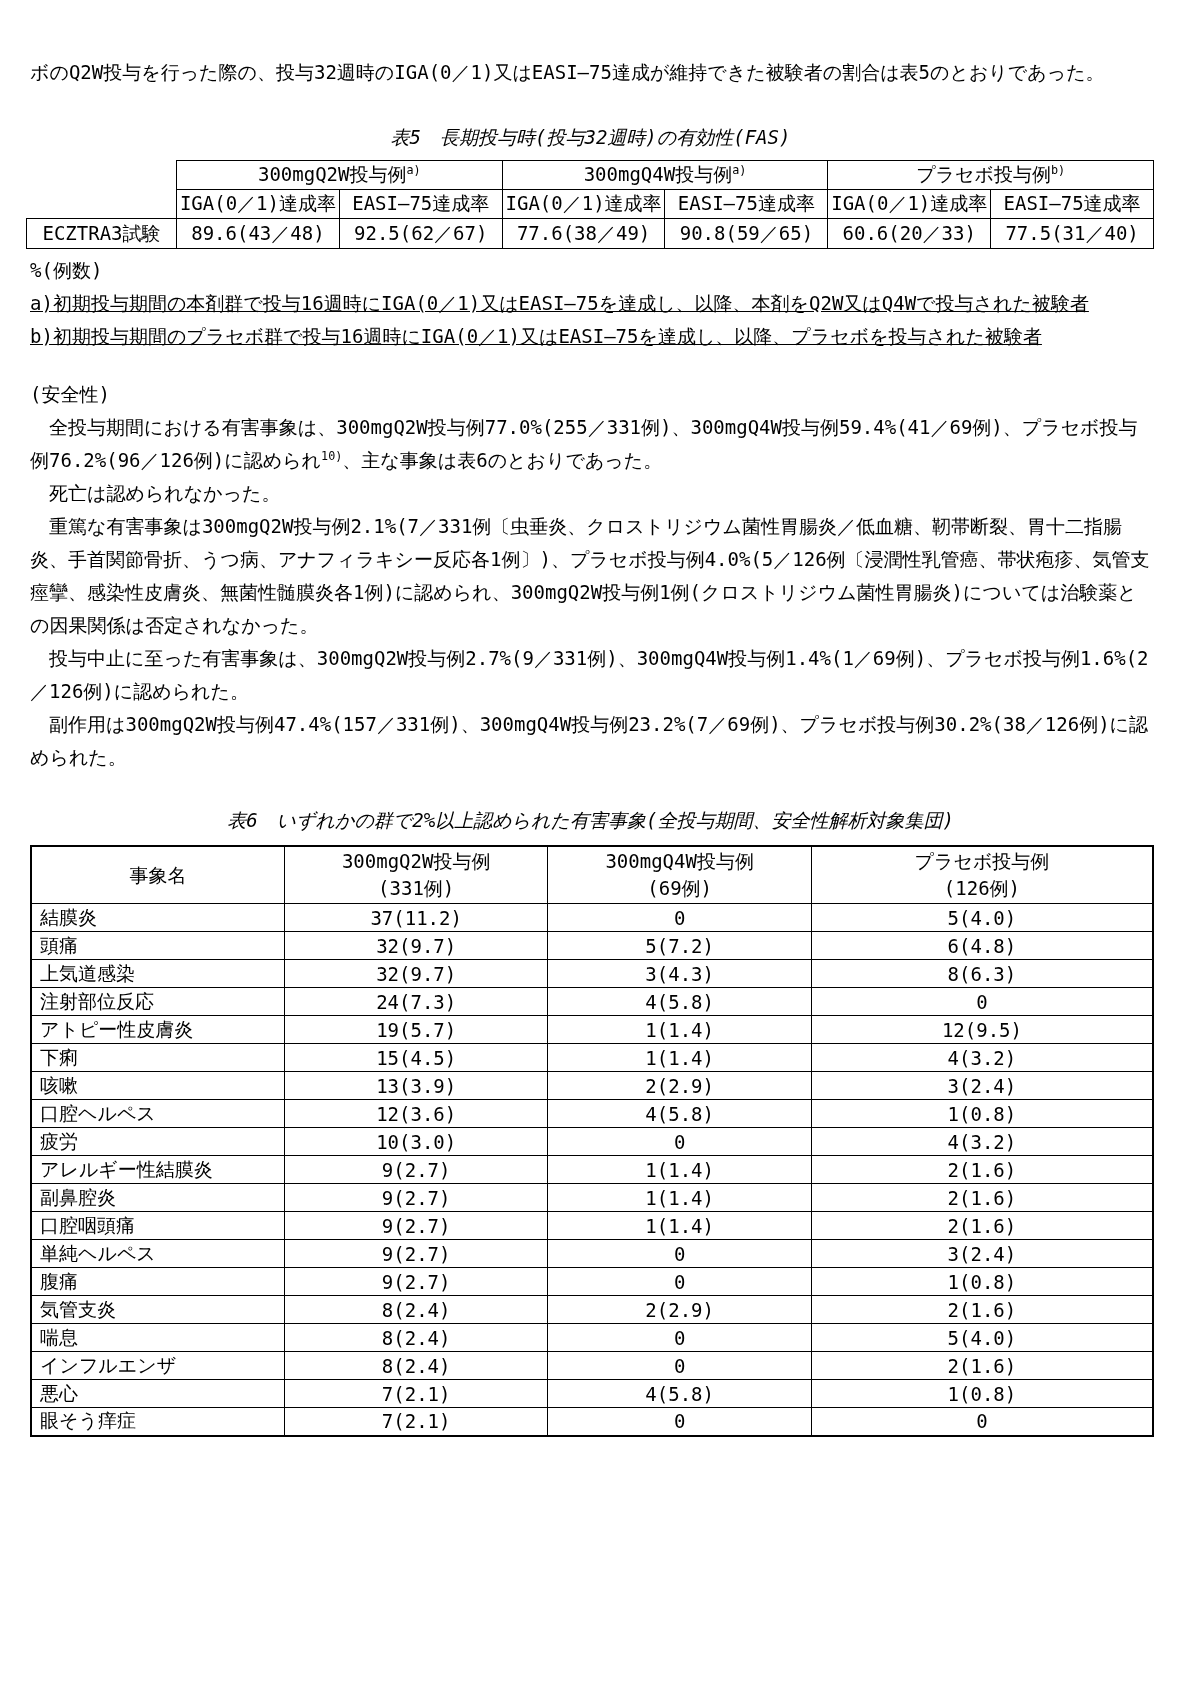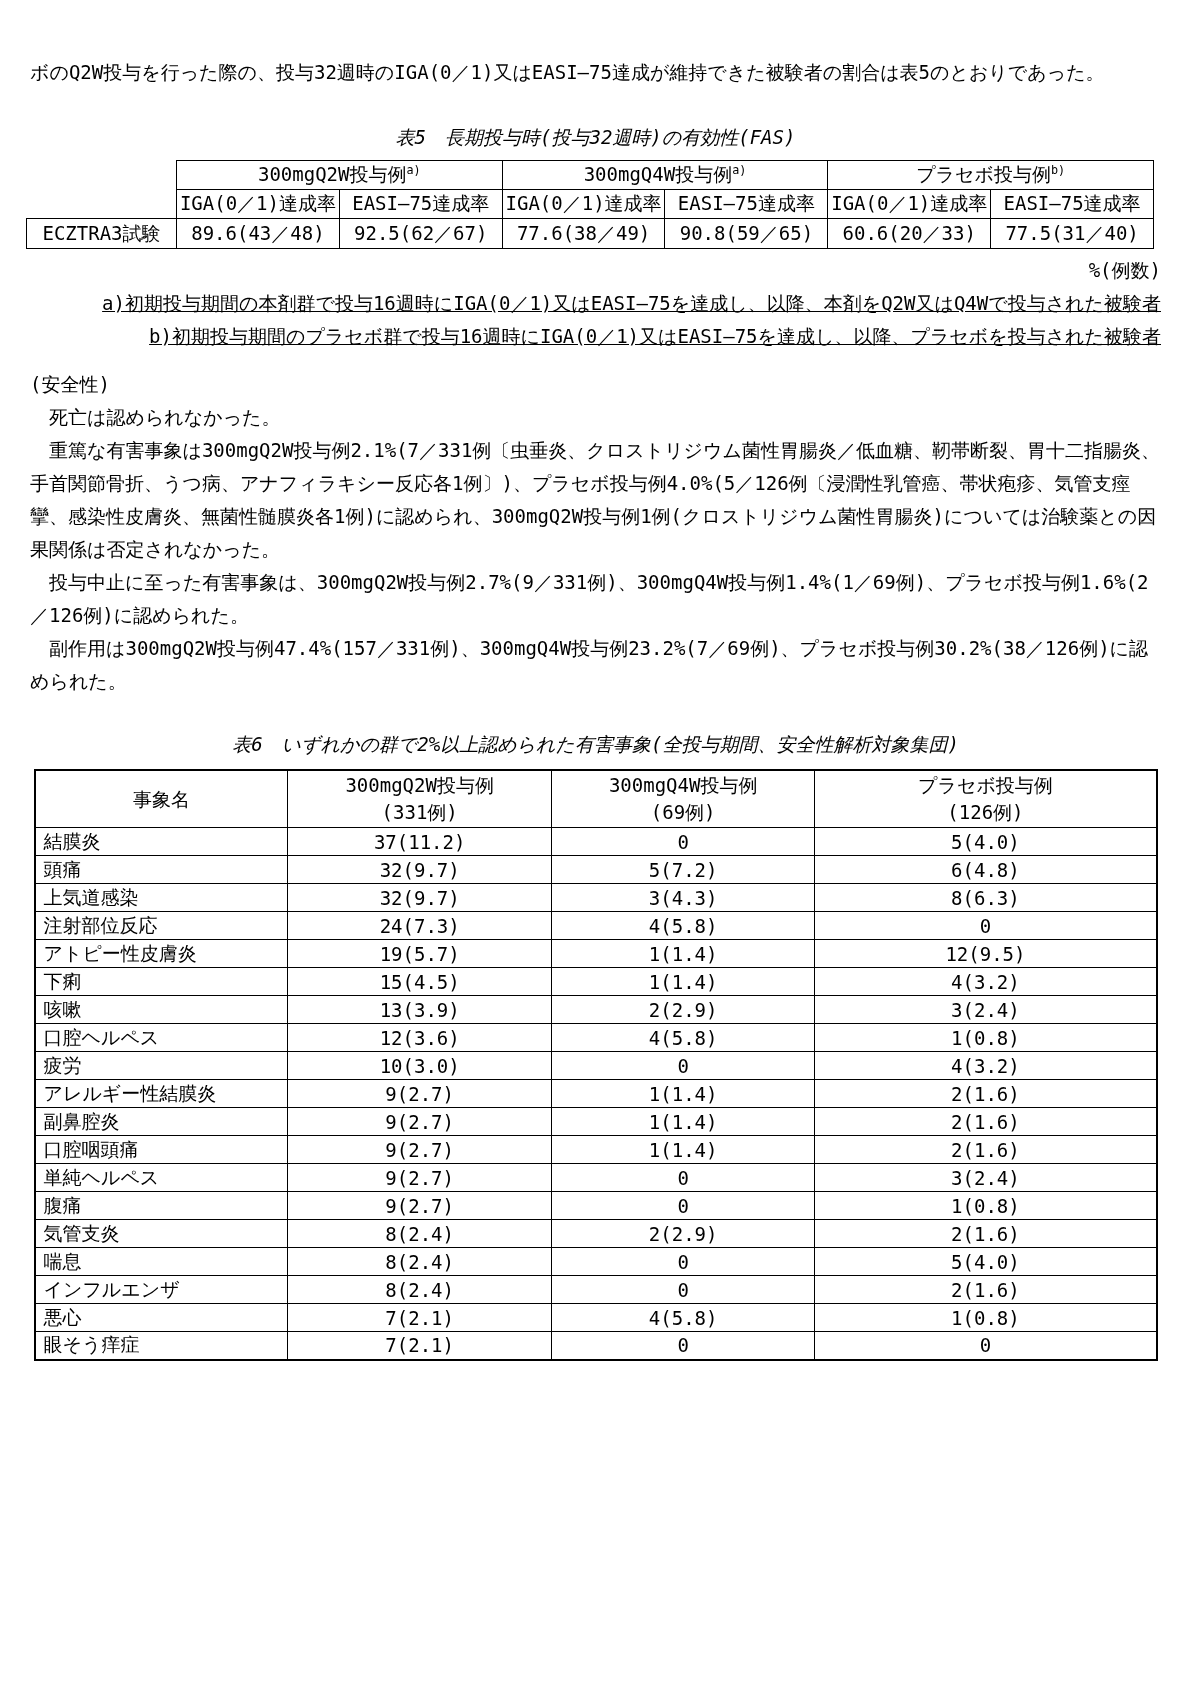--- a/index.html
+++ b/index.html
@@ -3,21 +3,21 @@
 <meta charset="utf-8">
 <style>
   * { margin:0; padding:0; box-sizing:border-box; }
   html, body { background:#ffffff; }
   body {
     width:1181px; height:1695px; overflow:hidden;
     color:#000;
     font-family:"DejaVu Sans Mono", monospace;
     font-size:19px;
   }
-  .page { padding:56px 20px 0 30px; }
+  .page { padding:56px 30px 0 30px; }
 
   p.text {
     line-height:33px;
     word-break:break-all;
     overflow-wrap:anywhere;
   }
   sup { font-size:0.62em; line-height:0; }
 
   .caption { text-align:center; line-height:30px;font-style:italic; }
   .caption-t5 { margin-top:32px; margin-bottom:6px; }
@@ -30,25 +30,25 @@
   .t5 { width:1128px; margin-left:-4px; }
   .t5 th, .t5 td {
     border:1px solid #000;
     text-align:center; white-space:nowrap;
     padding:1px 2px; height:27px;
   }
   .t5 td.blank { border:none; }
   .t5 .data-row th, .t5 .data-row td { height:30px; }
 
   
-  .notes { margin-top:5px;text-align:right; }
+  .notes { margin-top:5px; }
   .notes p { line-height:33px; word-break:break-all; overflow-wrap:anywhere; }
   .notes p.hang { padding-left:1.6em; text-indent:-1.6em;text-decoration:underline; }
 
-  .safety-heading { margin-top:15px; line-height:33px; }
+  .safety-heading { margin-top:25px; line-height:33px; }
 
   
   .t6 { width:1124px; margin:0 auto; border:2px solid #000; }
   .t6 th, .t6 td { border:1px solid #000; white-space:nowrap; }
   .t6 thead th { text-align:center; padding:1px 0; line-height:27px; }
   .t6 td { height:28px; padding:0 6px; }
   .t6 td.name-cell { text-align:left; padding-left:8px; }
   .t6 td.num-cell { text-align:center; }
 </style>
 </head>
@@ -99,20 +99,21 @@
   </table>
 
   <div class="notes">
     <p>%(例数)</p>
     <p class="hang">a)初期投与期間の本剤群で投与16週時にIGA(0／1)又はEASI―75を達成し、以降、本剤をQ2W又はQ4Wで投与された被験者</p>
     <p class="hang">b)初期投与期間のプラセボ群で投与16週時にIGA(0／1)又はEASI―75を達成し、以降、プラセボを投与された被験者</p>
   </div>
 
   <p class="text safety-heading">(安全性)</p>
 
+  <p class="text"><span>　全投与期間における有害事象は、300mgQ2W投与例77.0%(255／331例)、300mgQ4W投与例59.4%(41／69例)、プラセボ投与例76.2%(96／126例)に認められ</span><sup>10)</sup><span>、主な事象は表6のとおりであった。</span></p>
   <p class="text">　死亡は認められなかった。</p>
   <p class="text">　重篤な有害事象は300mgQ2W投与例2.1%(7／331例〔虫垂炎、クロストリジウム菌性胃腸炎／低血糖、靭帯断裂、胃十二指腸炎、手首関節骨折、うつ病、アナフィラキシー反応各1例〕)、プラセボ投与例4.0%(5／126例〔浸潤性乳管癌、帯状疱疹、気管支痙攣、感染性皮膚炎、無菌性髄膜炎各1例)に認められ、300mgQ2W投与例1例(クロストリジウム菌性胃腸炎)については治験薬との因果関係は否定されなかった。</p>
   <p class="text">　投与中止に至った有害事象は、300mgQ2W投与例2.7%(9／331例)、300mgQ4W投与例1.4%(1／69例)、プラセボ投与例1.6%(2／126例)に認められた。</p>
   <p class="text">　副作用は300mgQ2W投与例47.4%(157／331例)、300mgQ4W投与例23.2%(7／69例)、プラセボ投与例30.2%(38／126例)に認められた。</p>
 
   <p class="text caption caption-t6">表6　いずれかの群で2%以上認められた有害事象(全投与期間、安全性解析対象集団)</p>
 
   <table class="t6">
     <colgroup>
       <col style="width:253px">

